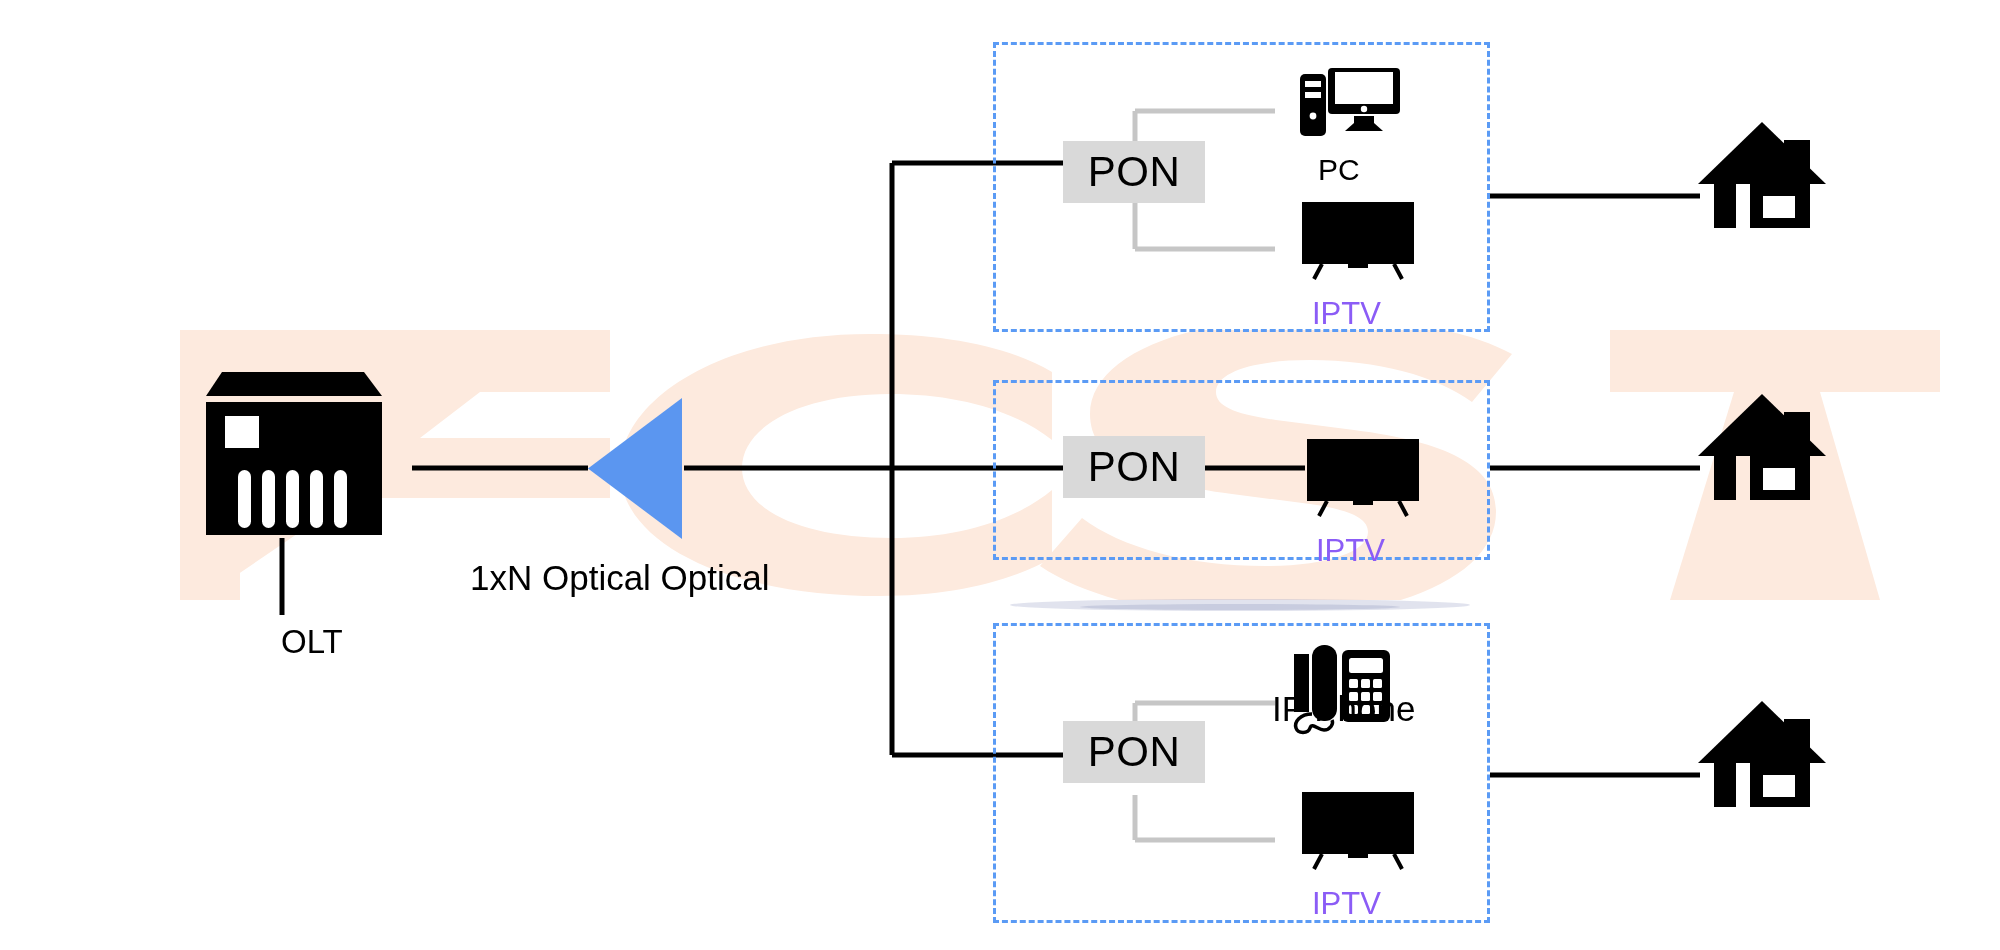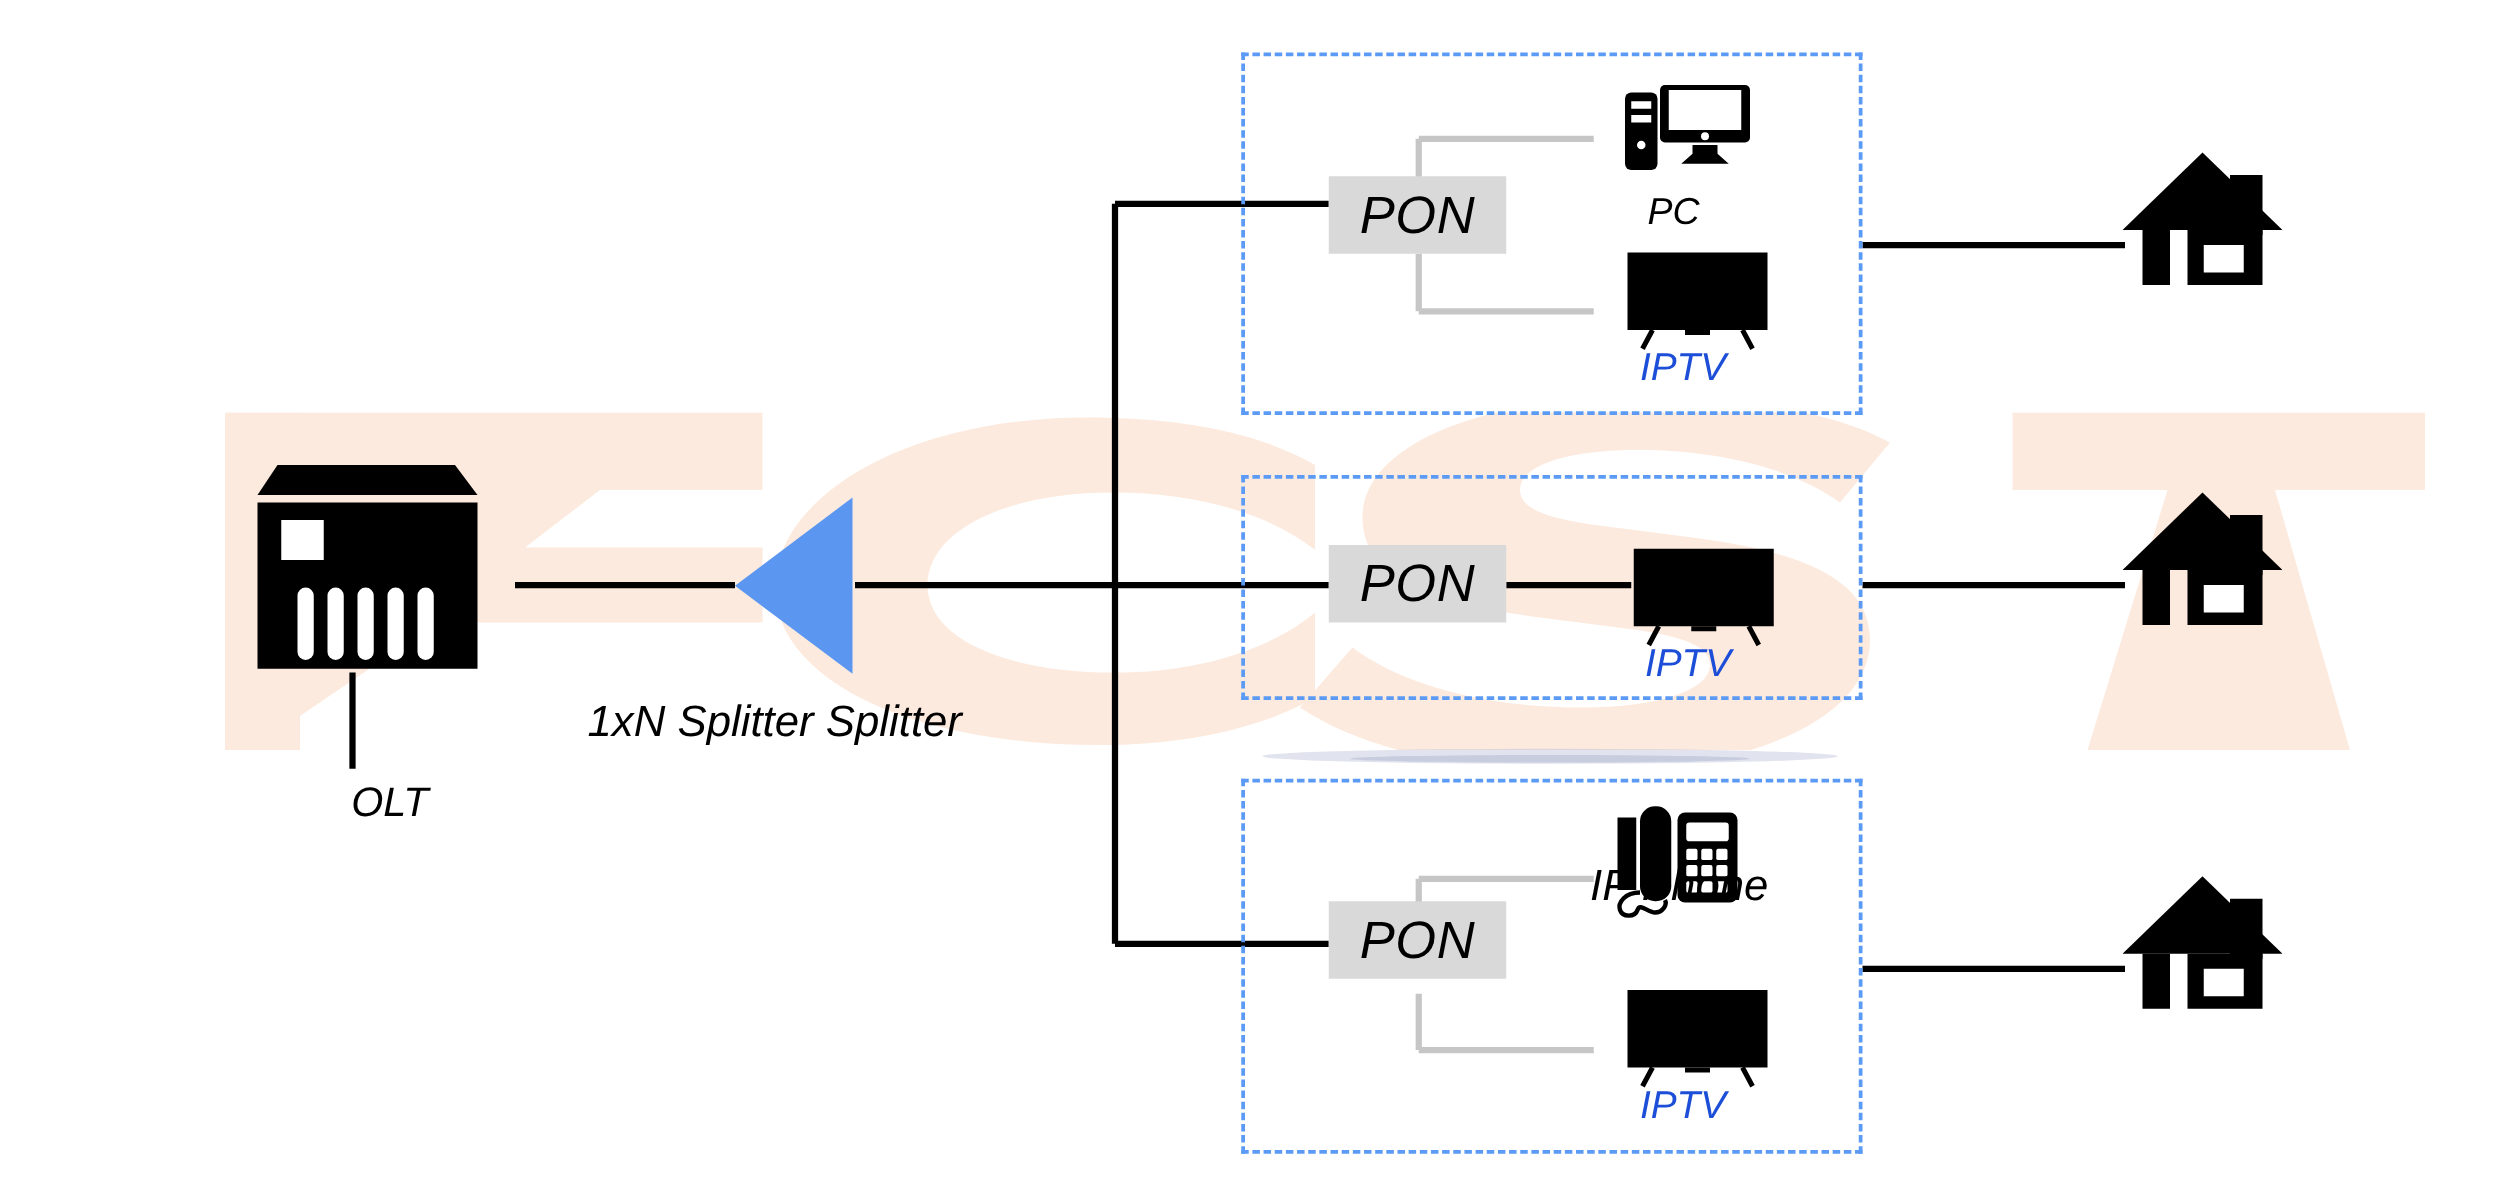--- a/index.html
+++ b/index.html
@@ -9,21 +9,20 @@
   }
   body {
     font-family: "Liberation Sans", "DejaVu Sans", sans-serif;
   }
   #canvas {
     position: relative;
     width: 1972px;
     height: 950px;
     background: #ffffff;
     overflow: hidden;
-    font-style: italic;
   }
   
   .watermark {
     position: absolute;
     left: 180px;
     top: 330px;
     width: 1760px;
     height: 270px;
     pointer-events: none;
     user-select: none;
@@ -42,21 +41,21 @@
     position: absolute;
     color: #000000;
     font-weight: 400;
     white-space: nowrap;
     line-height: 1;
   }
   .lbl-olt      { left: 250px; top: 625px; font-size: 33px; margin-left: 31px; }
   .lbl-splitter { left: 470px; top: 560px; font-size: 35px; }
   .lbl-pc       { left: 1318px; top: 155px; font-size: 30px; }
   .lbl-ipphone  { left: 1272px; top: 691px; font-size: 35px; }
-  .lbl-iptv     { position: absolute; font-size: 31px; color:#1d4ed8; white-space:nowrap; }
+  .lbl-iptv     { position: absolute; font-size: 31px; color:#8b5cf6; white-space:nowrap;margin-top:20px; }
 
   
   .pon {
     position: absolute;
     width: 142px;
     height: 62px;
     background: #d9d9d9;
     display: flex;
     align-items: center;
     justify-content: center;
@@ -263,15 +262,15 @@
 
   <svg style="position:absolute;left:1698px;top:697px;width:128px;height:114px;" viewBox="0 0 128 114" aria-hidden="true">
     <polygon points="64,4 128,66 0,66" fill="#000000"></polygon>
     <rect x="86" y="22" width="26" height="48" fill="#000000"></rect>
     <rect x="16" y="66" width="22" height="44" fill="#000000"></rect>
     <rect x="52" y="66" width="60" height="44" fill="#000000"></rect>
     <rect x="65" y="78" width="32" height="22" fill="#ffffff"></rect>
   </svg>
 
   <div class="lbl lbl-olt">OLT</div>
-  <div class="lbl lbl-splitter">1xN Splitter Splitter</div>
+  <div class="lbl lbl-splitter">1xN Optical Optical</div>
 
 </div>
 
 </body></html>

